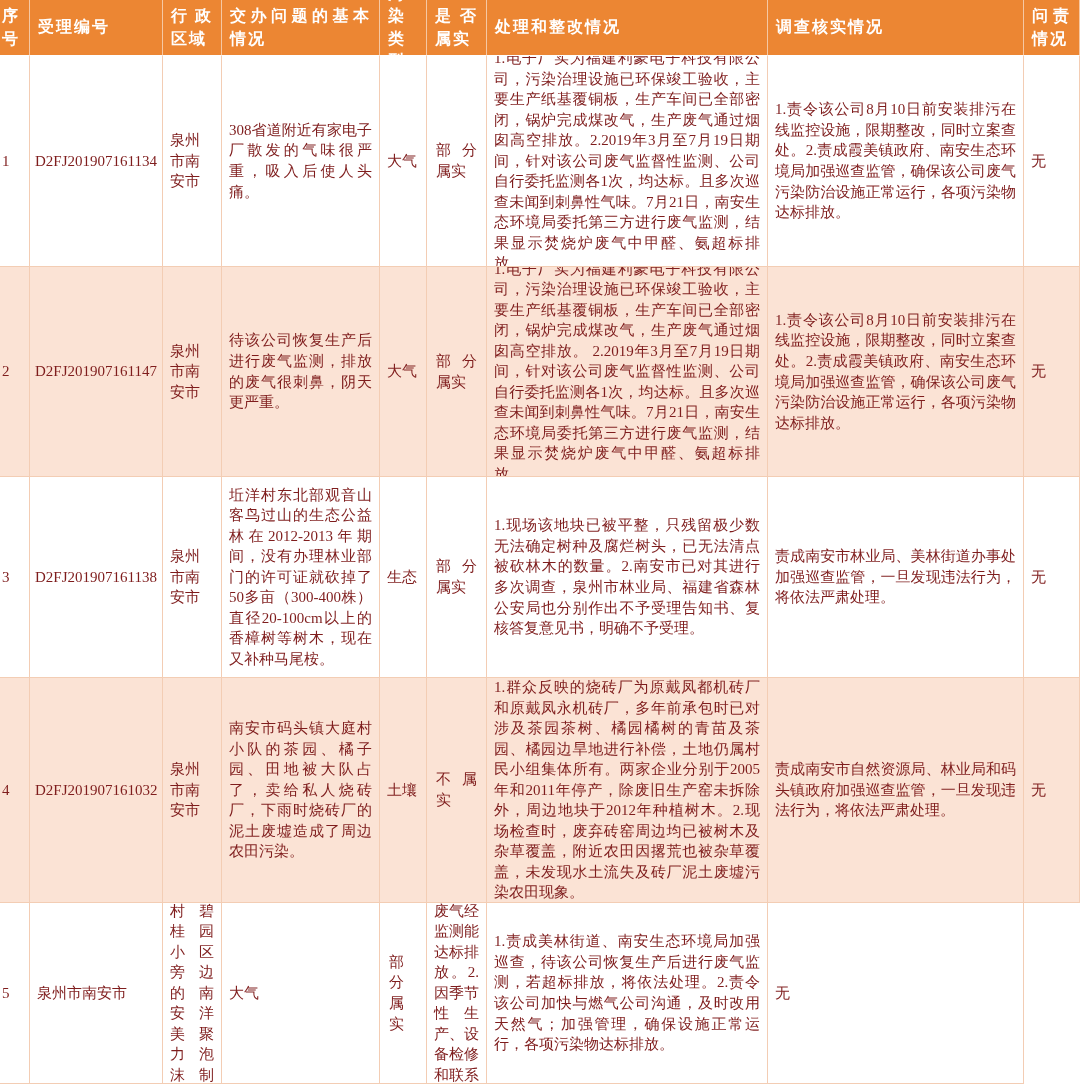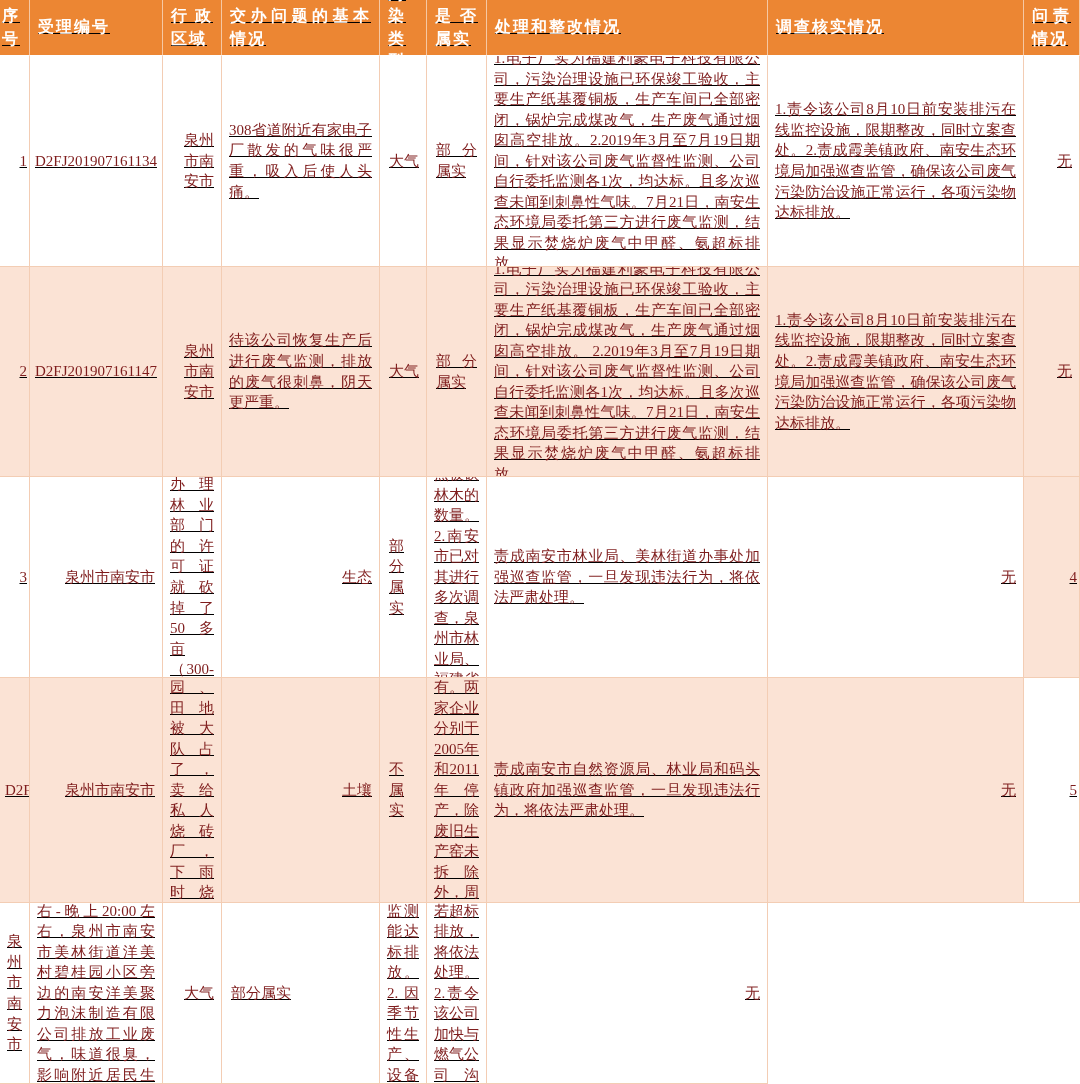--- a/index.html
+++ b/index.html
@@ -1,21 +1,20 @@
 <!DOCTYPE html>
 <html><head>
 <meta charset="utf-8">
 <style>
   html,body { margin:0; padding:0; background:#ffffff; }
   .table {
     width:1080px;
     display:grid;
     grid-template-columns:30px 133px 59px 158px 47px 60px 281px 256px 56px;
     grid-template-rows:56px 211px 210px 201px 225px 181px;
-    text-decoration:underline;
   }
   .cell {
     box-sizing:border-box;
     display:flex;
     align-items:center;
     overflow:hidden;
     background:#ffffff;
     border-right:1px solid #f3cdb4;
     border-bottom:1px solid #f3cdb4;
     padding:0 7px;
@@ -29,21 +28,21 @@
     font-family:"Liberation Sans","DejaVu Sans",sans-serif;
     font-weight:bold;
     font-size:16px;
     letter-spacing:2px;
     line-height:1.4;
     border-right:1px solid rgba(255,255,255,.55);
     border-bottom:1px solid #ffffff;
     padding:0 8px;
   }
   .alt { background:#fbe3d5; }
-  .center  { text-align:right; }
+  .center  { text-align:left; }
   .justify { text-align:justify; text-justify:inter-ideograph; }
   .nowrap  { white-space:nowrap; }
   .p-seq      { padding:0 2px; }
   .p-verified { padding:0 9px; }
   .p-no       { padding:0 5px; }
 </style>
 </head>
 <body>
 
 <div class="table">
@@ -128,20 +127,23 @@
   <div class="cell alt justify">
       <div>1.责令该公司8月10日前安装排污在线监控设施，限期整改，同时立案查处。2.责成霞美镇政府、南安生态环境局加强巡查监管，确保该公司废气污染防治设施正常运行，各项污染物达标排放。</div>
     </div>
   <div class="cell alt center">
       <div>无</div>
     </div>
 
   <div class="cell center p-seq">
       <div>3</div>
     </div>
+  <div class="cell nowrap p-no">
+      <div>D2FJ201907161138</div>
+    </div>
   <div class="cell center">
       <div>泉州市南安市</div>
     </div>
   <div class="cell justify">
       <div>坵洋村东北部观音山客鸟过山的生态公益林在2012-2013年期间，没有办理林业部门的许可证就砍掉了50多亩（300-400株）直径20-100cm以上的香樟树等树木，现在又补种马尾桉。</div>
     </div>
   <div class="cell center">
       <div>生态</div>
     </div>
   <div class="cell justify p-verified">

